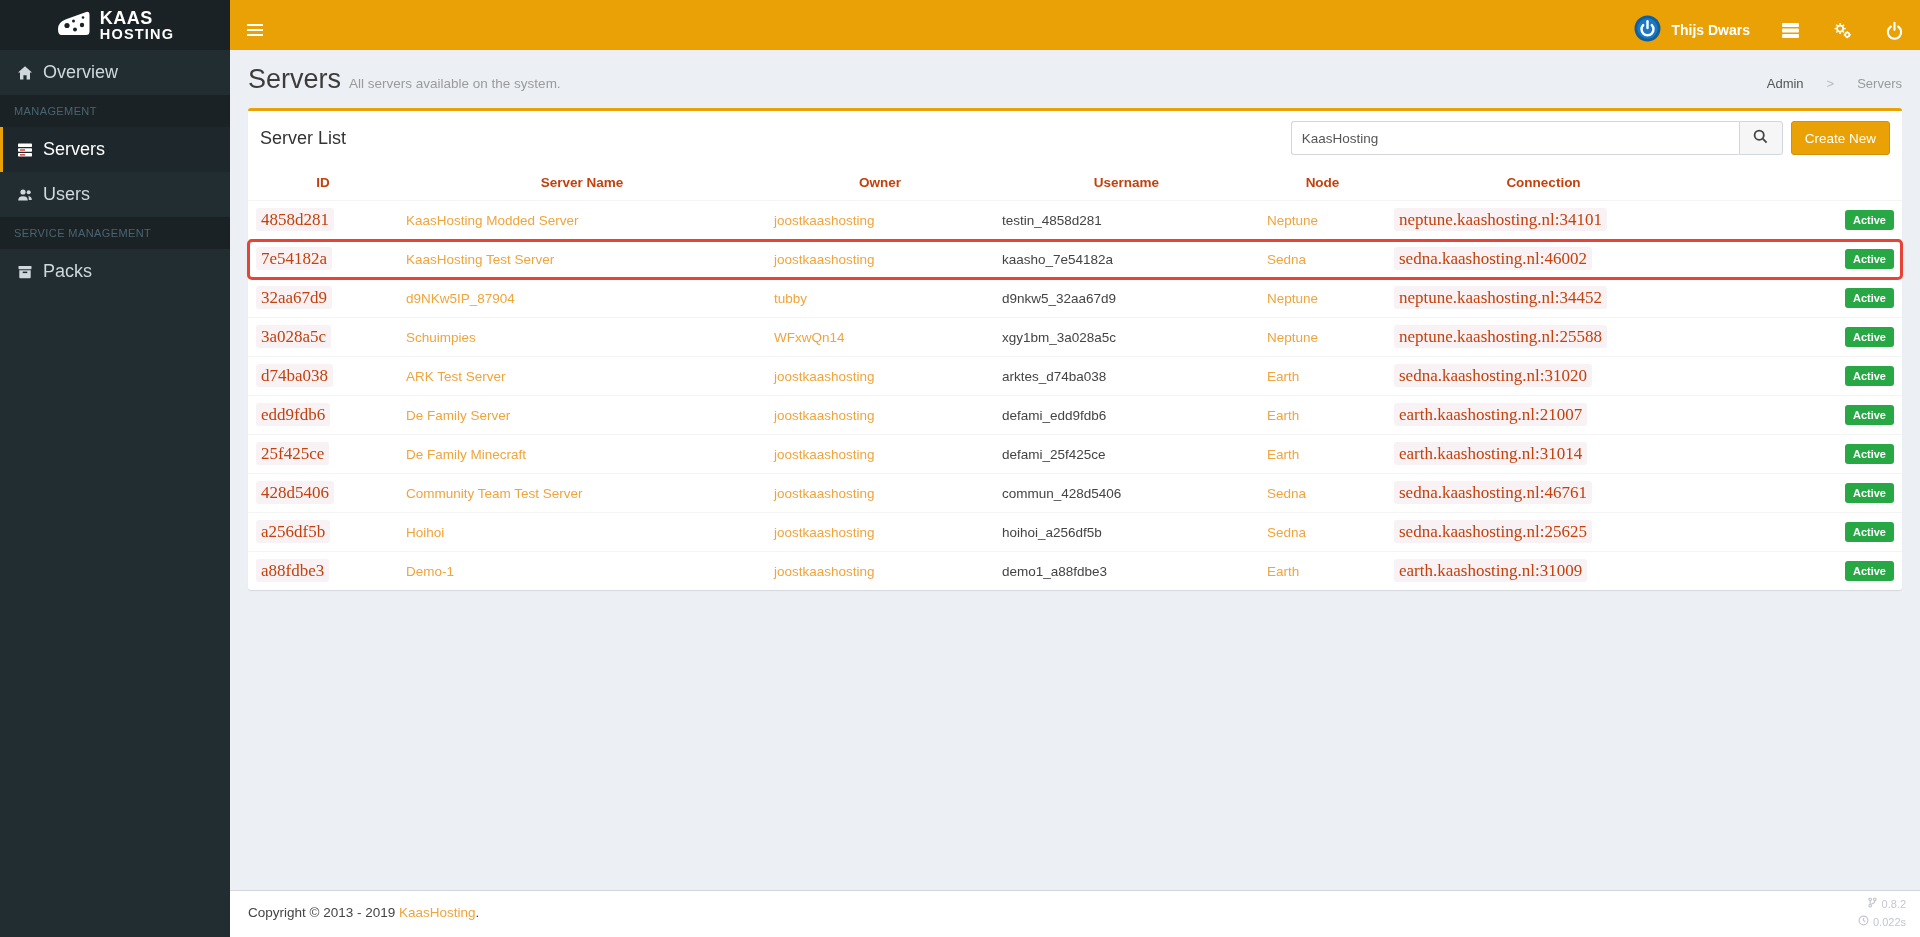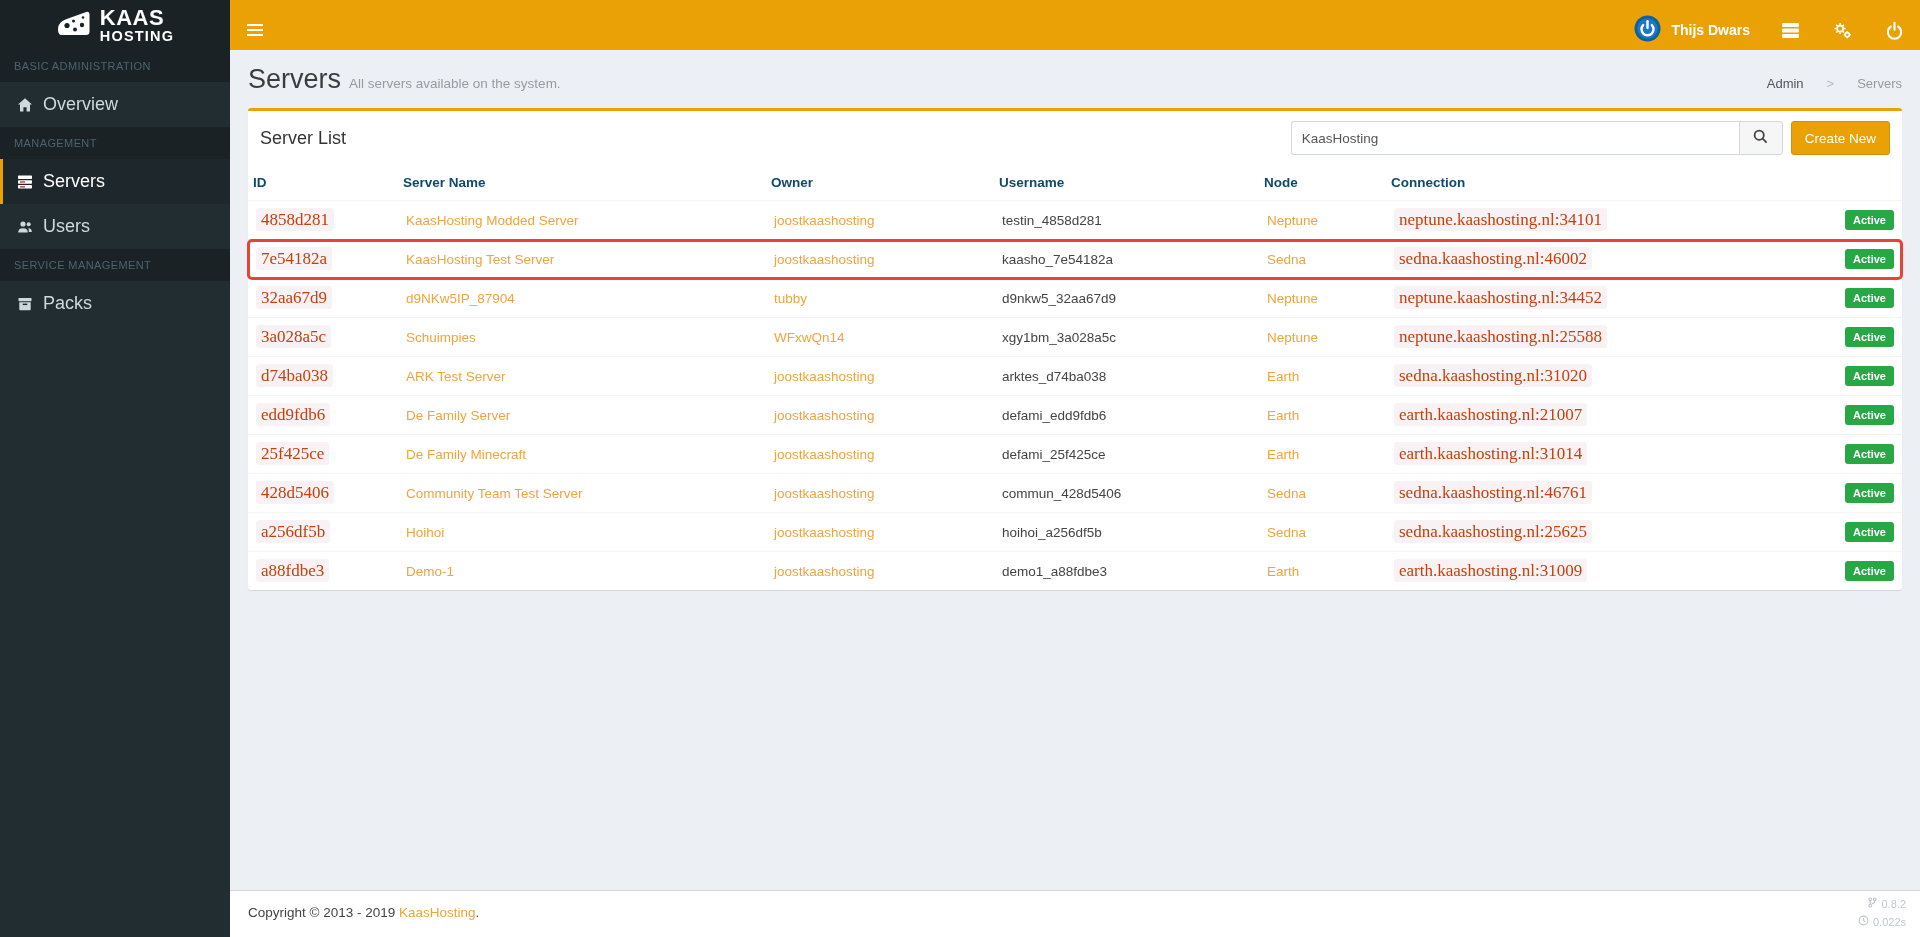--- a/index.html
+++ b/index.html
@@ -2,21 +2,21 @@
 <html><head>
 <meta charset="utf-8">
 <style>
   * { margin:0; padding:0; box-sizing:border-box; }
   html,body { width:1920px; height:937px; overflow:hidden; font-family:"Liberation Sans", sans-serif; background:#ecf0f5; }
 
   
   .sidebar { position:absolute; left:0; top:0; width:230px; height:937px; background:#222d32; z-index:20; }
   .logo-area { height:50px; background:#1a2226; display:flex; align-items:center; justify-content:center; gap:8px; }
   .logo-text { color:#fff; font-weight:bold; line-height:1; letter-spacing:.5px; }
-  .logo-text .l1 { font-size:22px; display:block; }
+  .logo-text .l1 { font-size:18px; display:block; }
   .logo-text .l2 { font-size:14.5px; display:block; letter-spacing:1.2px; }
   .side-section-header { background:#1a2226; color:#4b646f; font-size:11px; padding:10px 12px 10px 14px; letter-spacing:.4px; }
   .side-item { display:flex; align-items:center; gap:10px; padding:12px 12px 12px 14px; color:#cfd8dc; font-size:18px; cursor:pointer; border-left:3px solid transparent; }
   .side-item svg { width:16px; height:16px; flex:0 0 16px; }
   .side-item.active { background:#1e282c; color:#fff; border-left-color:#e9a106; }
 
   
   .topbar { position:absolute; left:230px; top:0; right:0; height:60px; background:#e9a106; display:flex; align-items:center; }
   .hamburger { width:50px; height:50px; display:flex; flex-direction:column; justify-content:center; align-items:center; gap:3px; cursor:pointer; }
   .hamburger span { display:block; width:16px; height:2px; background:#fff; }
@@ -38,21 +38,21 @@
   .box { margin-top:13px; background:#fff; border-top:3px solid #e9a106; border-radius:3px; box-shadow:0 1px 1px rgba(0,0,0,.1); }
   .box-header { display:flex; align-items:center; padding:10px 12px; }
   .box-title { font-size:18px; color:#333; }
   .box-tools { margin-left:auto; display:flex; align-items:center; }
   .search-input { width:448px; height:34px; border:1px solid #d2d6de; border-right:none; border-radius:3px 0 0 3px; padding:0 10px; font-size:13.5px; color:#555; font-family:"Liberation Sans", sans-serif; outline:none; }
   .search-btn { width:44px; height:34px; background:#f6f6f6; border:1px solid #d2d6de; border-radius:0 3px 3px 0; display:flex; align-items:center; justify-content:center; cursor:pointer; color:#444; }
   .search-btn svg { width:15px; height:15px; }
   .create-btn { margin-left:8px; height:34px; background:#e9a106; border:1px solid #d3910a; border-radius:3px; color:#fff; font-size:13.5px; padding:0 13px; cursor:pointer; font-family:"Liberation Sans", sans-serif; }
 
   table.srv { width:100%; border-collapse:collapse; table-layout:fixed; }
-  table.srv th { text-align:left; font-size:13.5px; color:#0c4a6e; padding:10px 5px; border-bottom:1px solid #f4f4f4; }
+  table.srv th { text-align:center; font-size:13.5px; color:#c2410c; padding:10px 5px; border-bottom:1px solid #f4f4f4; }
   table.srv td { font-size:13.5px; color:#444; padding:9px 8px; border-top:1px solid #f4f4f4; height:37px; vertical-align:middle; }
   td.col-status, th.col-status { text-align:right; padding-right:14px; }
   .code-chip { font-family:Liberation Serif, serif; font-size:17px; color:#c2410c; background:#f9f2f4; padding:2px 5px; border-radius:3px; }
   a.tbl-link { color:#f0a43c; text-decoration:none; cursor:pointer; }
   .badge-active { display:inline-block; background:#28a745; color:#fff; font-size:11px; font-weight:bold; padding:4px 8px; border-radius:3px; }
   tr.row-highlight { outline:3px solid #e74336; outline-offset:-2px; border-radius:4px; }
 
   
   .footer { position:absolute; left:230px; right:0; bottom:0; height:47px; background:#fff; border-top:1px solid #d2d6de; padding:14px 18px; font-size:13.5px; color:#444; }
   .footer a { color:#f0a43c; text-decoration:none; cursor:pointer; }
@@ -74,21 +74,20 @@
         <circle cx="26" cy="17" r="2.2" fill="#1a2226"></circle>
         <circle cx="27" cy="9.5" r="1.3" fill="#1a2226"></circle>
       </svg>
     </span>
     <span class="logo-text">
       <span class="l1">KAAS</span>
       <span class="l2">HOSTING</span>
     </span>
   </div>
   <div id="sidebar-menu">
-      <div class="side-section-header">BASIC ADMINISTRATION</div>
       <div class="side-item">
         <span style="display: flex;">
           <svg viewBox="0 0 16 16" fill="currentColor">
             <path d="M8 1.2 15 7.4 13 7.4 13 14.5 9.6 14.5 9.6 10.3 6.4 10.3 6.4 14.5 3 14.5 3 7.4 1 7.4 Z"></path>
           </svg>
         </span>
         <span>Overview</span>
       </div>
       <div class="side-section-header">MANAGEMENT</div>
       <div class="side-item active">

